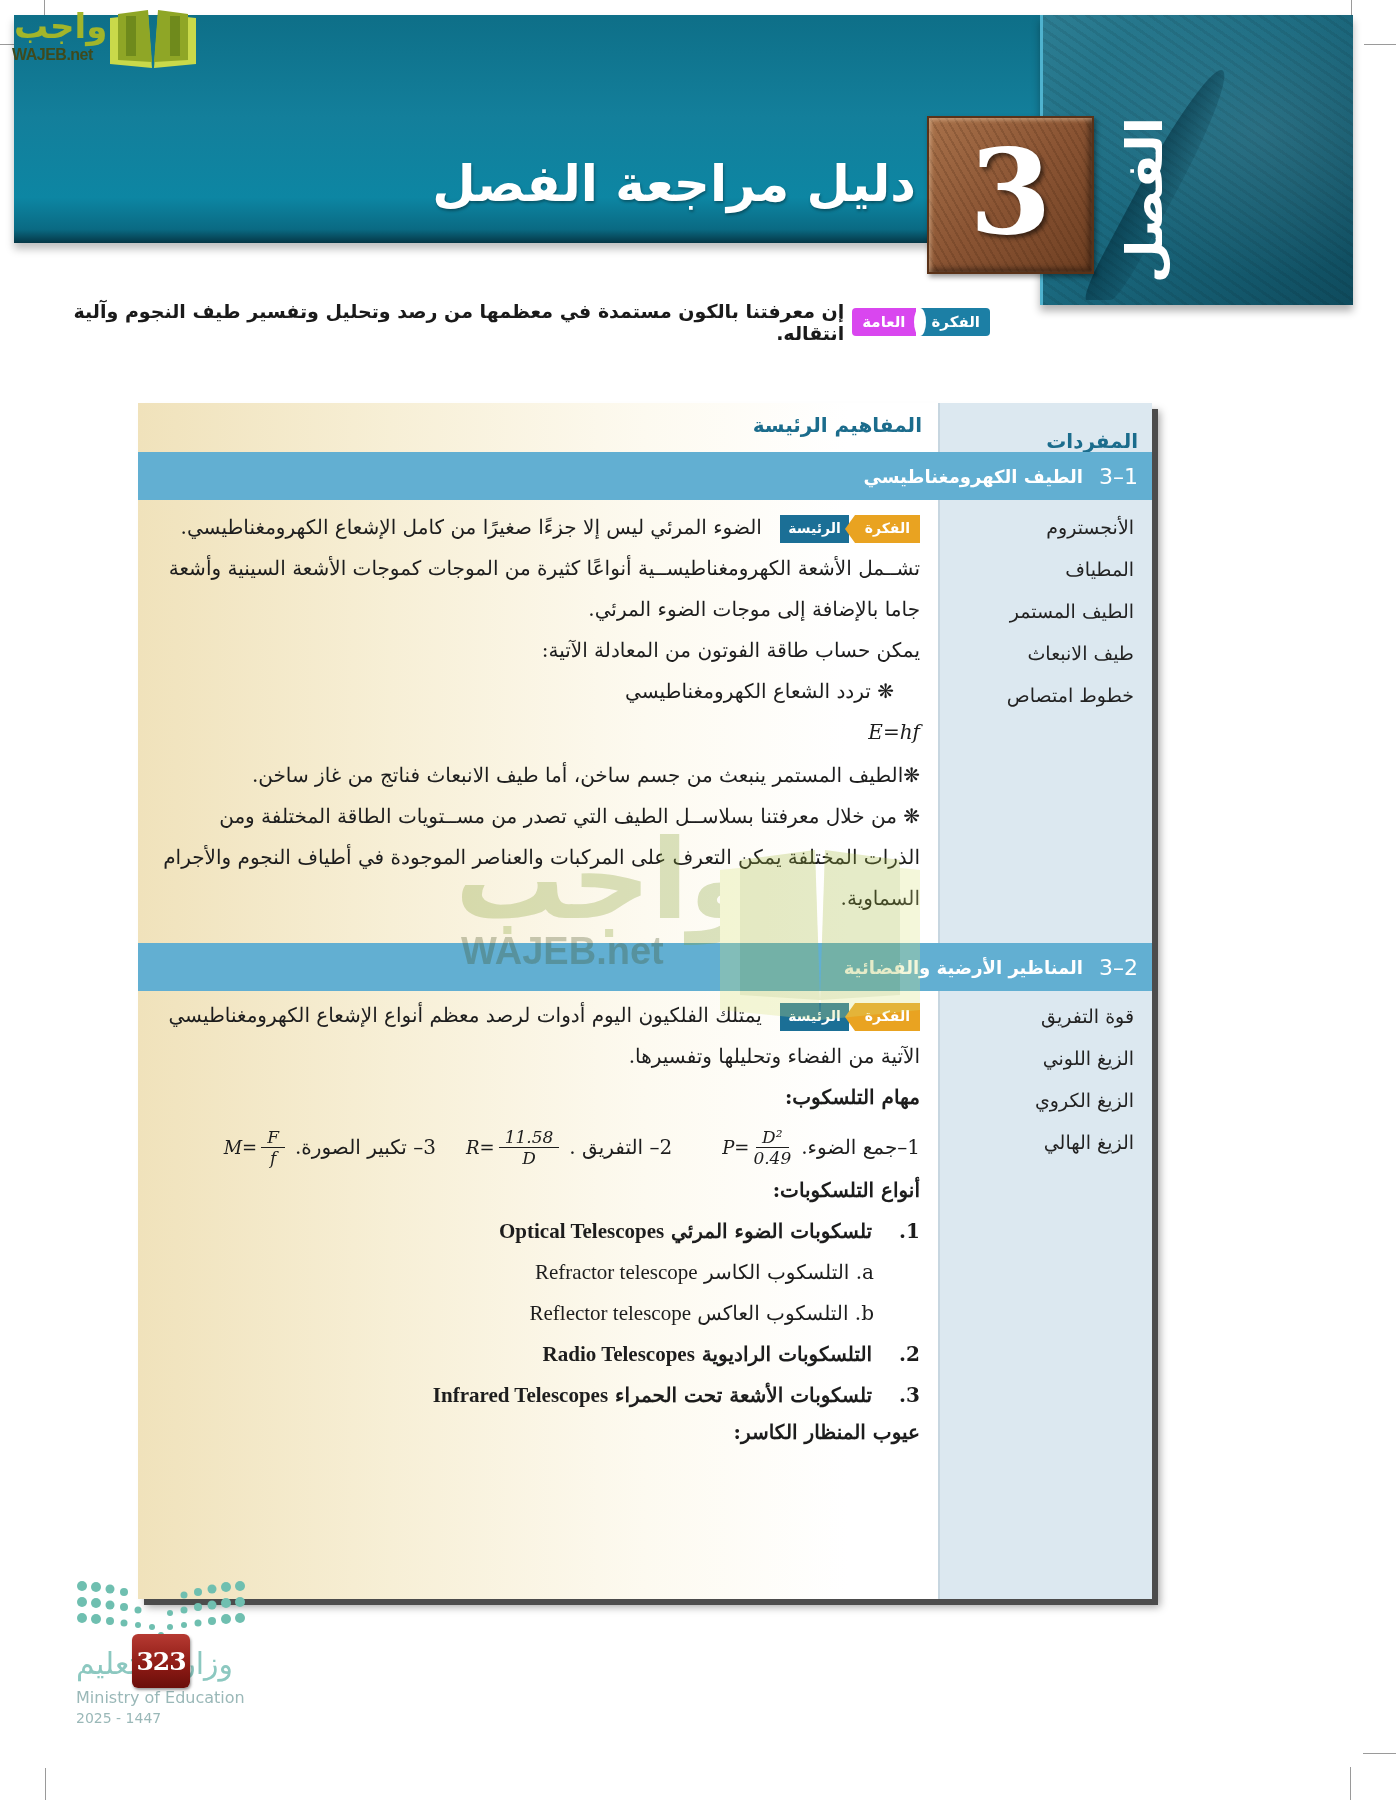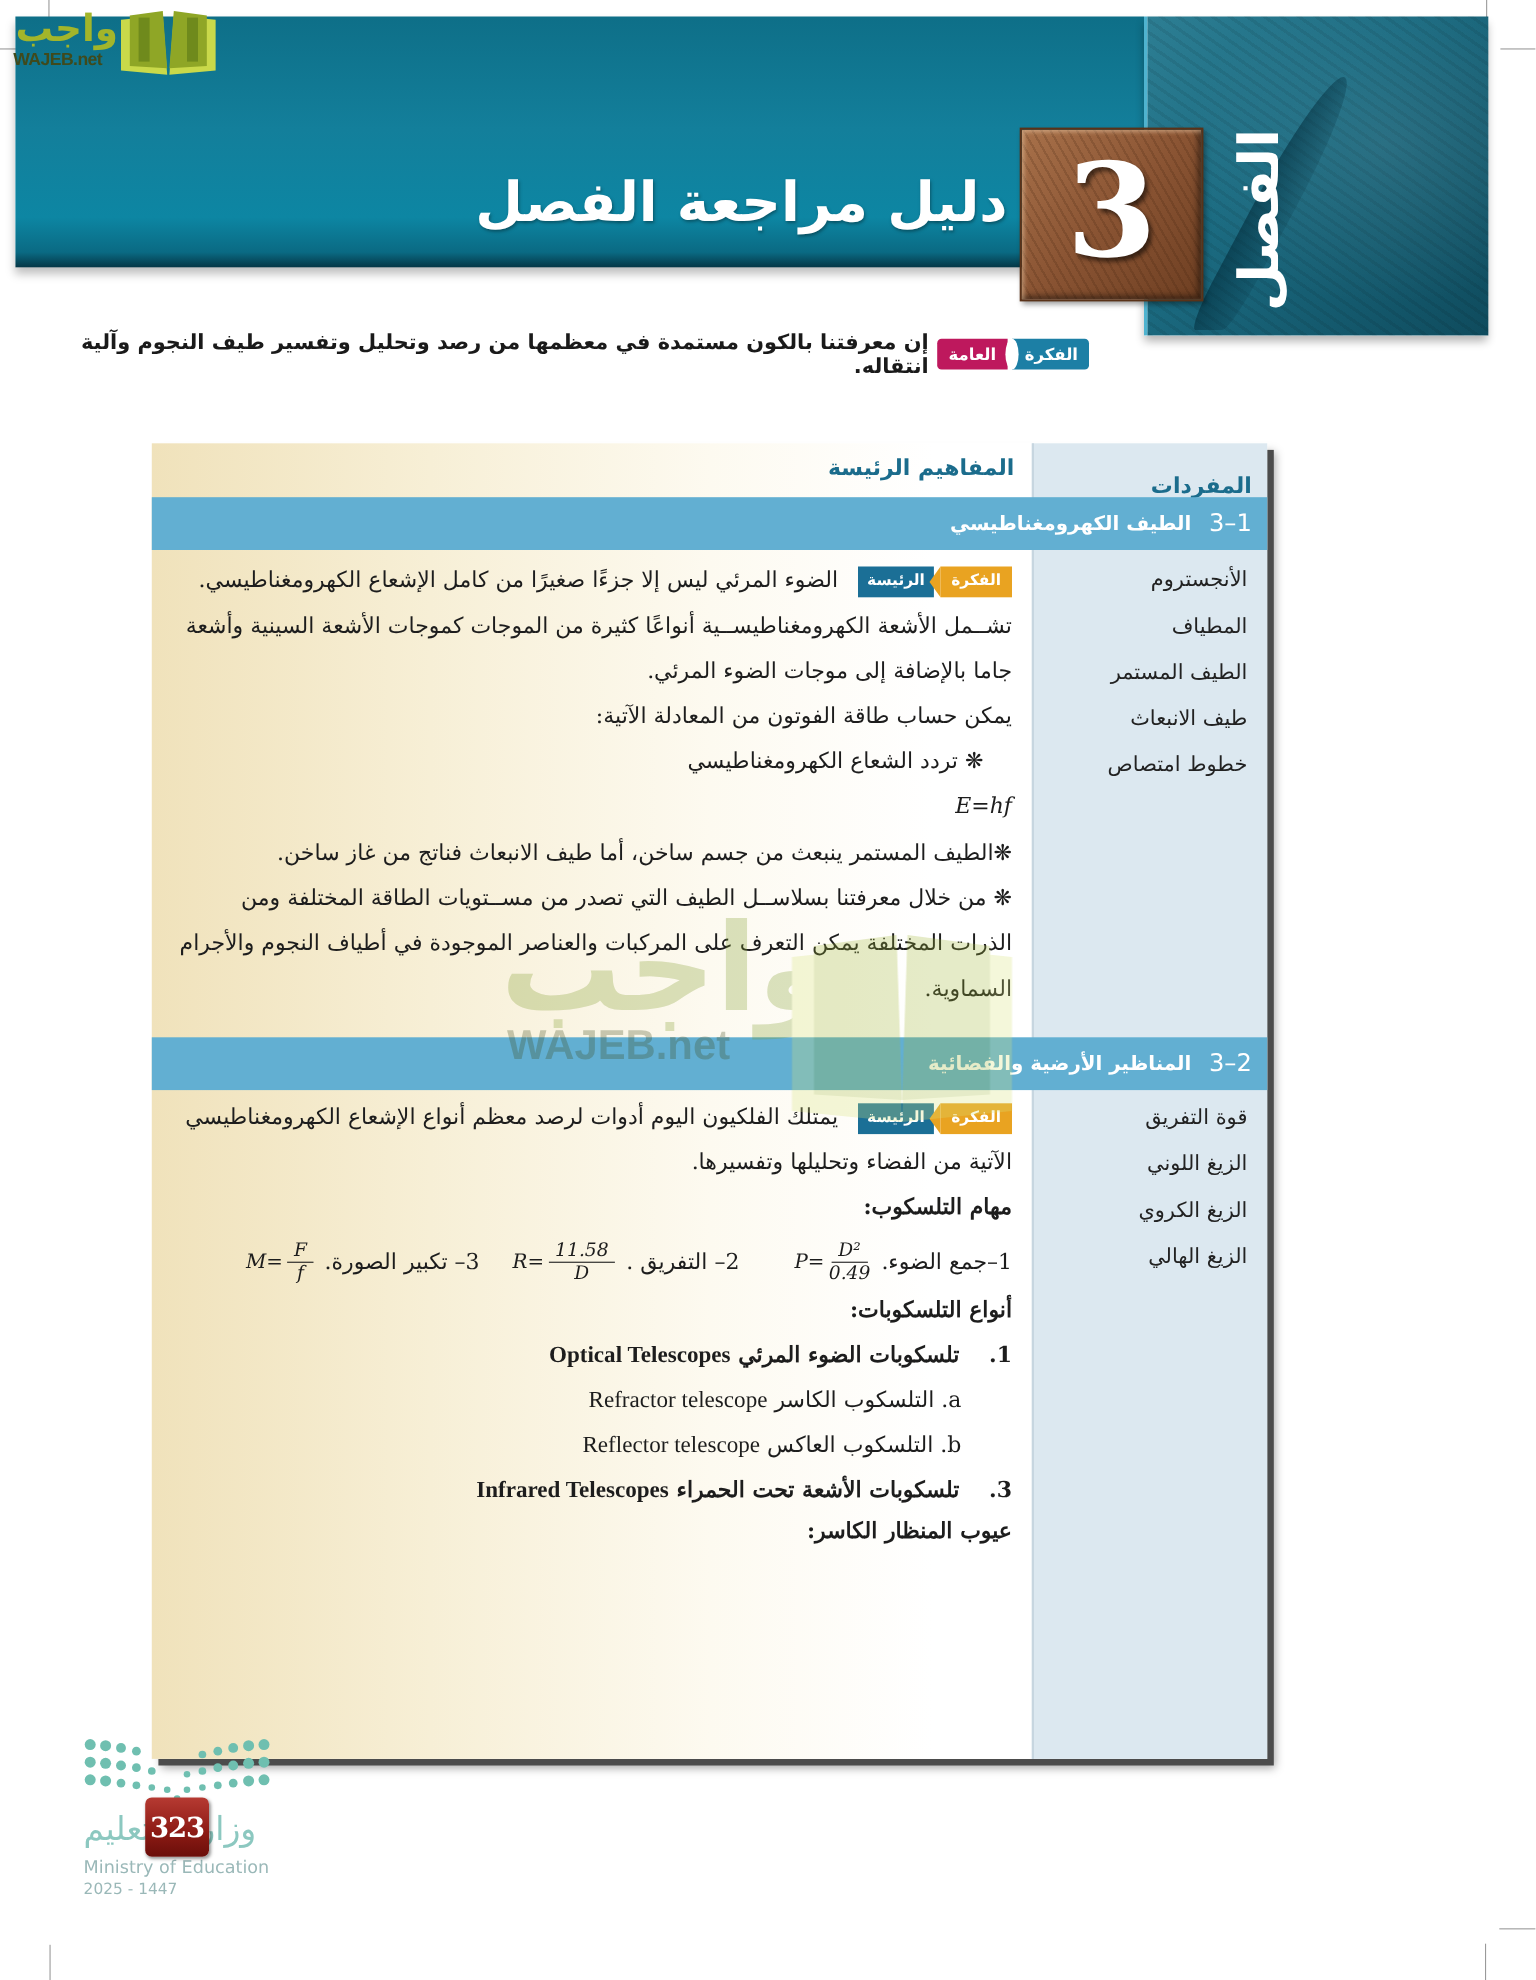--- a/index.html
+++ b/index.html
@@ -60,21 +60,21 @@
   .logo { position:absolute; left:10px; top:6px; width:180px; height:62px; }
   .logo-ar { position:absolute; left:4px; top:0; font-family:"DejaVu Sans",sans-serif; font-weight:bold; font-size:34px; color:#a2b52a; line-height:40px; }
   .logo-en { position:absolute; left:2px; top:40px; font-family:"Liberation Sans",sans-serif; font-weight:bold; font-size:16px; color:#3f4a1c; letter-spacing:-0.5px; }
   .logo-book { position:absolute; left:98px; top:4px; width:90px; height:60px; }
 
   
   .big-idea { position:absolute; right:406px; top:300px; direction:rtl; display:flex; align-items:center; gap:8px; }
   .pill-dual { display:flex; direction:rtl; height:28px; font-family:"DejaVu Sans",sans-serif; font-weight:bold; font-size:15px; }
   .pill-a { background:#1c7fa5; color:#fff; padding:0 10px 0 12px; border-radius:0 4px 4px 0; display:flex; align-items:center; position:relative; }
   .pill-a::after { content:""; position:absolute; left:-6px; top:0; width:12px; height:28px; background:#fff; border-radius:50%; }
-  .pill-b { background:#be185d; color:#fff; padding:0 10px 0 10px; border-radius:4px 0 0 4px; display:flex; align-items:center; margin-right:4px; }
+  .pill-b { background:#d946ef; color:#fff; padding:0 10px 0 10px; border-radius:4px 0 0 4px; display:flex; align-items:center; margin-right:4px; }
   .big-idea-text { font-family:"DejaVu Sans",sans-serif; font-weight:bold; font-size:19px; color:#1a1a1a; }
 
   
   .review {
     position:absolute; left:138px; top:403px; width:1014px; height:1196px;
     box-shadow:6px 6px 0 #4c4c4c, 8px 8px 8px rgba(0,0,0,0.35);
     background:linear-gradient(90deg,#f0e2bb 0%,#f7efd6 25%,#fdfaf0 50%,#ffffff 70%);
   }
   .vocab-col {
     position:absolute; right:0; top:0; width:212px; height:100%;
@@ -265,20 +265,25 @@
     </p>
     <p class="indent2">
       <span>a.</span>
       <span>التلسكوب الكاسر</span>
       <span class="latin">Refractor telescope</span>
     </p>
     <p class="indent2">
       <span>b.</span>
       <span>التلسكوب العاكس</span>
       <span class="latin">Reflector telescope</span>
+    </p>
+    <p class="bold">
+      <span style="margin-left:20px;">2.</span>
+      <span>التلسكوبات الراديوية</span>
+      <span class="latin-b">Radio Telescopes</span>
     </p>
     <p class="bold">
       <span style="margin-left:20px;">3.</span>
       <span>تلسكوبات الأشعة تحت الحمراء</span>
       <span class="latin-b">Infrared Telescopes</span>
     </p>
     <p class="bold" style="margin-top:-4px;">عيوب المنظار الكاسر:</p>
   </div>
 </div>
 

